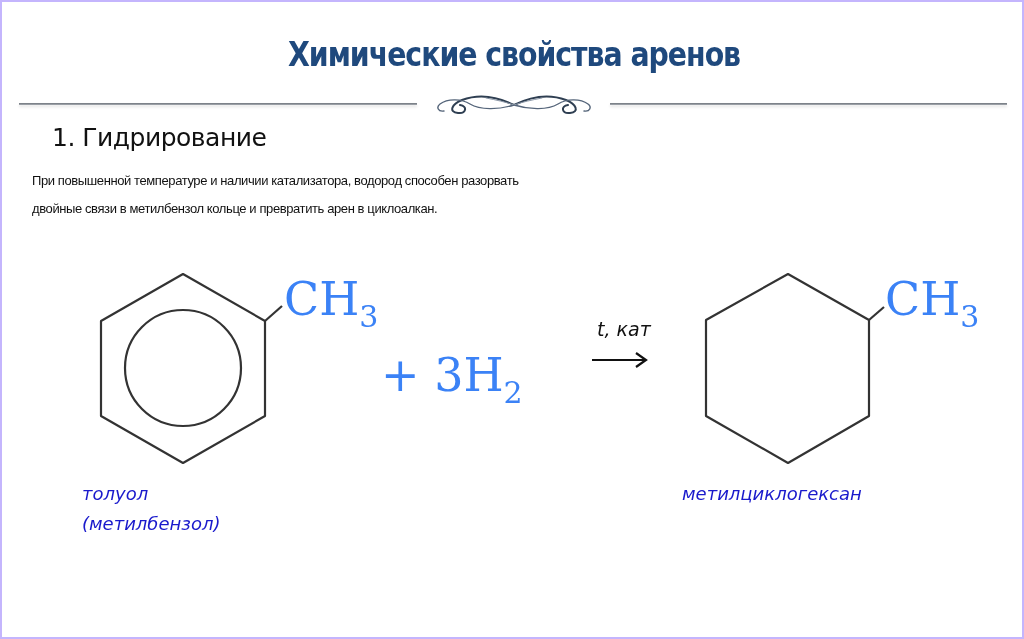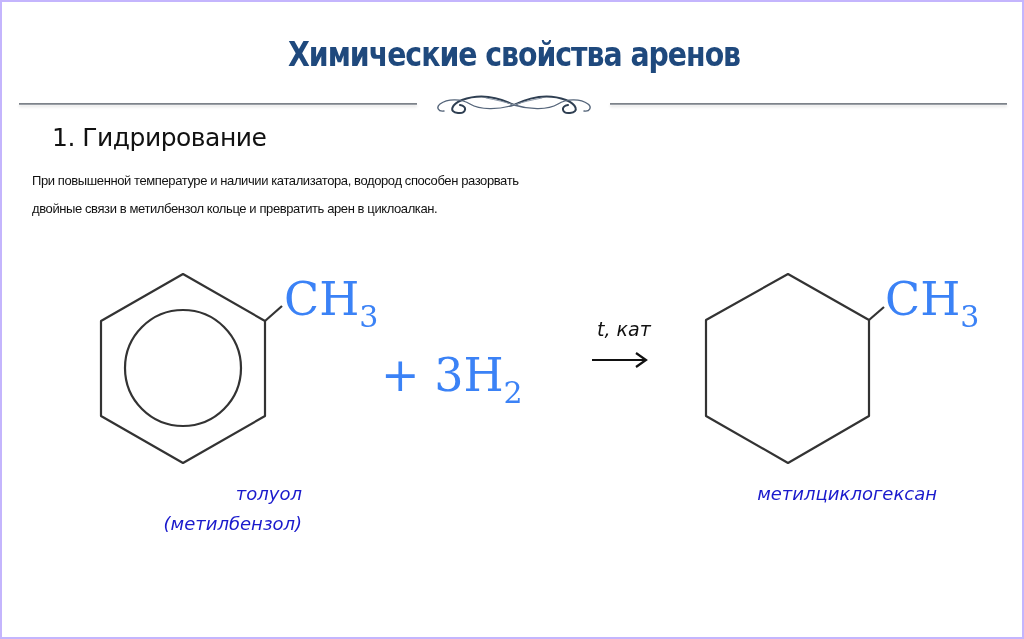--- a/index.html
+++ b/index.html
@@ -13,21 +13,21 @@
     .heading { position: absolute; left: 50px; top: 121px; font-family: "DejaVu Sans", sans-serif; font-weight: normal; font-size: 25px; color: #111; letter-spacing: -0.5px; }
     .para { position: absolute; left: 30px; top: 165px; width: 980px; font-family: Liberation Sans, sans-serif; font-size: 13px; line-height: 28px; color: #111; letter-spacing: -0.4px; }
     .chem { position: absolute; left: 0; top: 0; width: 1024px; height: 639px; }
     .formula { position: absolute; font-family: "DejaVu Serif", serif; color: #3b82f6; font-size: 46px; line-height: 1; }
     .formula sub { font-size: 30px; vertical-align: -12px; }
     .ch3-left { left: 282px; top: 274px; }
     .plus-h2 { left: 379px; top: 339px; margin-top: 11px; }
     .ch3-right { left: 883px; top: 274px; }
     .cond { position: absolute; left: 595px; top: 316px; font-family: "DejaVu Sans", sans-serif; font-style: italic; font-size: 19px; color: #111; }
     .arrow { position: absolute; left: 588px; top: 348px; width: 60px; height: 20px; }
-    .label { position: absolute; font-family: "DejaVu Sans", sans-serif; font-style: italic; font-size: 18px; color: #1a1acc; text-align: right; line-height: 30px; }
+    .label { position: absolute; font-family: "DejaVu Sans", sans-serif; font-style: italic; font-size: 18px; color: #1a1acc; text-align: left; line-height: 30px; }
     .label-left { left: 80px; top: 477px; width: 220px; }
     .label-right { left: 680px; top: 477px; width: 255px; }
   </style>
 </head>
 <body>
 
 <div class="slide">
 
   <div class="title">Химические свойства аренов</div>
 

